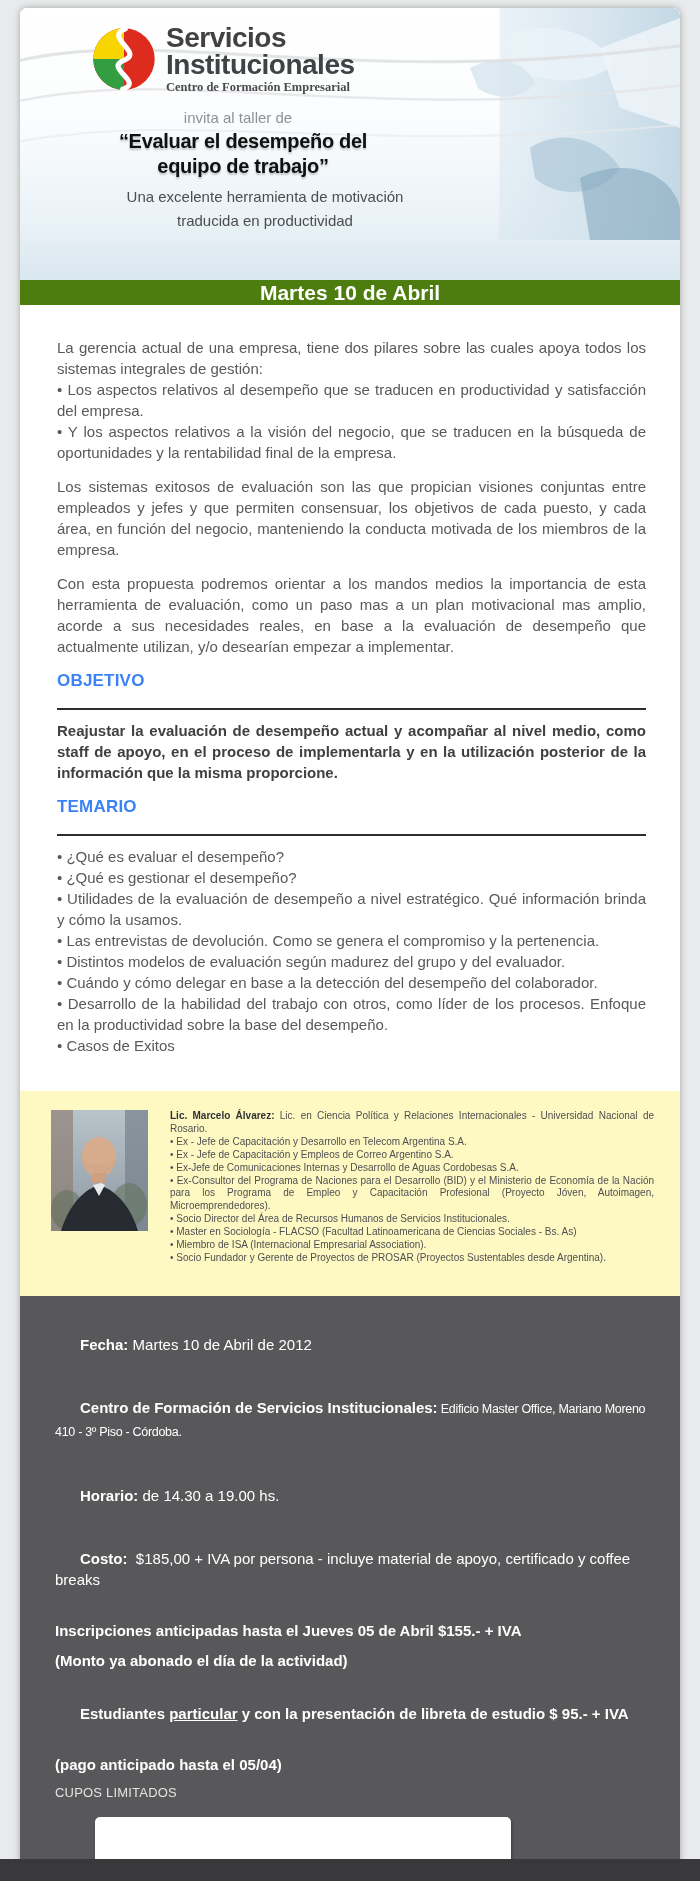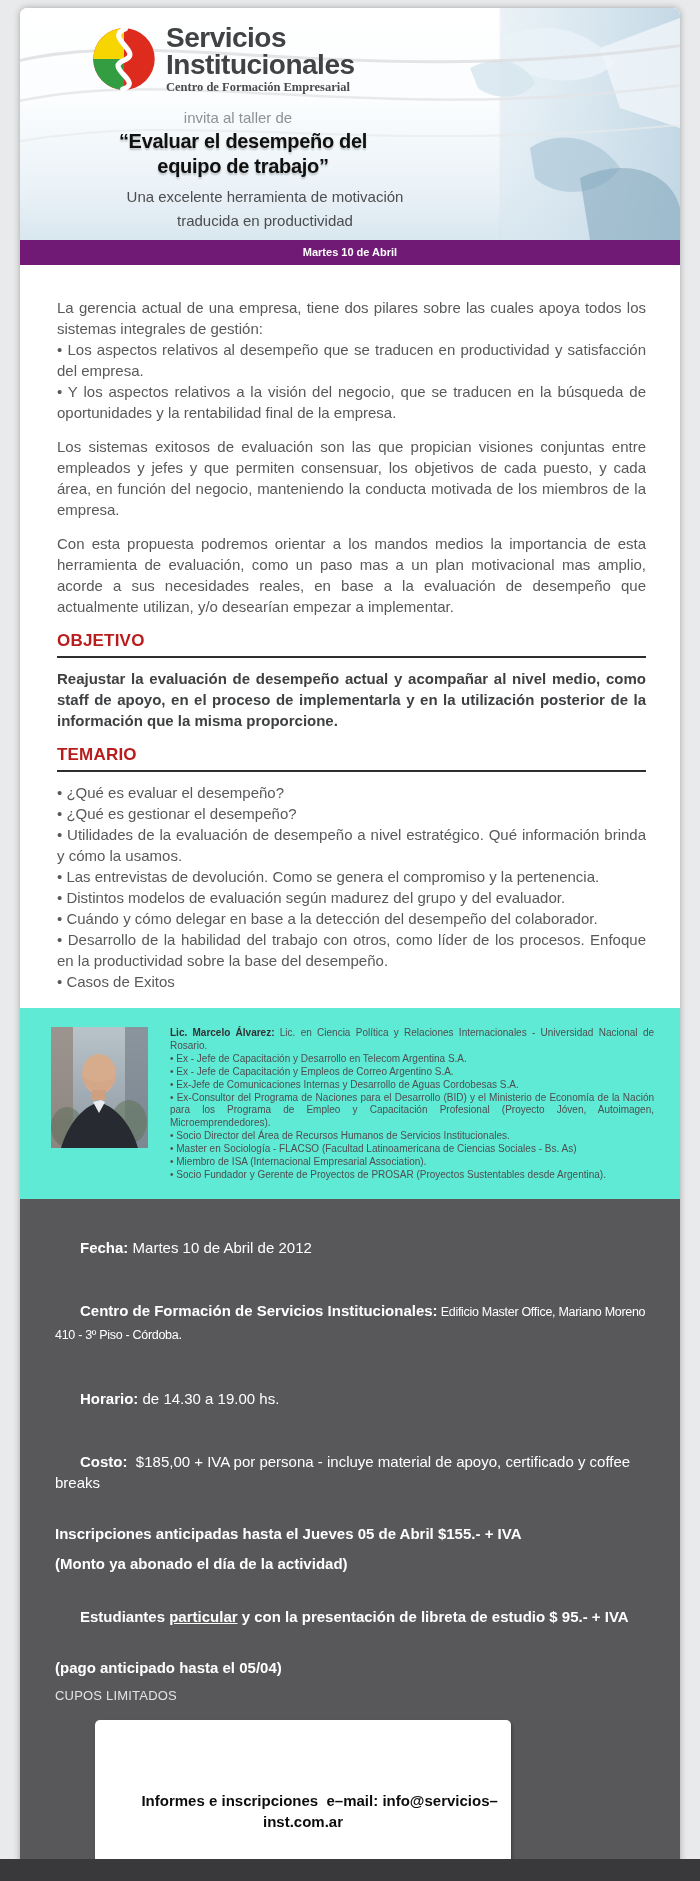--- a/index.html
+++ b/index.html
@@ -1,48 +1,48 @@
 <!DOCTYPE html>
 <html><head>
 <meta charset="utf-8">
 <style>
   html,body{margin:0;padding:0;width:700px;height:1881px;background:#e9eaeb;
     font-family:"Liberation Sans","DejaVu Sans",sans-serif;overflow:hidden;position:relative;}
   .card{position:relative;width:660px;margin:8px auto 0;background:#ffffff;
     border-radius:7px 7px 0 0;box-shadow:0 0 7px rgba(0,0,0,.3);}
   
-  .header{position:relative;height:232px;border-radius:7px 7px 0 0;overflow:hidden;
+  .header{position:relative;height:272px;border-radius:7px 7px 0 0;overflow:hidden;
     background:linear-gradient(180deg,#ffffff 0%,#fbfdfe 40%,#eaf2f7 78%,#d9e7ef 100%);padding-left:42px;}
   .photo{position:absolute;top:0;right:0;width:330px;height:232px;}
   .swooshes{position:absolute;top:0;left:0;width:660px;height:232px;}
   .brand{position:absolute;top:16px;left:72px;display:flex;align-items:center;}
   .brand svg{width:64px;height:64px;margin-right:10px;}
   .brand-text{line-height:1;}
   .brand-name{font-size:28px;font-weight:700;color:#414244;letter-spacing:-.5px;line-height:27px;}
   .brand-tag{font-family:"Liberation Serif","DejaVu Serif",serif;font-weight:700;
     font-size:12.5px;color:#4a4b4d;margin-top:3px;}
   .invite{position:absolute;top:101px;left:0;width:436px;text-align:center;
     font-size:15px;color:#8f9193;}
   .title{position:absolute;top:121px;left:0;width:446px;text-align:center;
     font-size:20px;font-weight:700;color:#101010;line-height:25px;letter-spacing:-.3px;
     text-shadow:0 2px 2px rgba(0,0,0,.22);}
   .subtitle{position:absolute;top:177px;left:12px;width:466px;text-align:center;
     font-size:15px;color:#4c4d4f;line-height:24px;}
-  .datebar{height:25px;background:#701a75;color:#ffffff;text-align:center;
-    font-size:11px;font-weight:700;line-height:25px;}
+  .datebar{height:25px;background:#4d7c0f;color:#ffffff;text-align:center;
+    font-size:21px;font-weight:700;line-height:25px;}
   
   .body{padding:32px 34px 0 37px;font-size:15px;line-height:21px;color:#58595b;}
   .body p{margin:0 0 13px 0;text-align:justify;}
   .body .tight{margin:0;}
-  h2.sec{font-size:17px;font-weight:700;color:#b91c1c;margin:12px 0 10px 0;
-    padding-bottom:5px;border-bottom:2px solid #2e2e30;letter-spacing:.2px;}
+  h2.sec{font-size:17px;font-weight:700;color:#3b82f6;margin:12px 0 10px 0;
+    padding-bottom:17px;border-bottom:2px solid #2e2e30;letter-spacing:.2px;}
   .objetivo-text{font-weight:700;color:#3f4042;text-align:justify;margin:0;}
   .temario div{text-align:justify;}
   
-  .speaker{margin-top:16px;background:#5eead4;display:flex;padding:19px 26px 17px 31px;}
+  .speaker{margin-top:35px;background:#fef9c3;display:flex;padding:19px 26px 31px 31px;}
   .speaker-photo{width:97px;height:121px;flex:0 0 97px;margin-right:22px;}
   .speaker-info{font-size:10px;line-height:12.9px;color:#4e4f51;text-align:justify;}
   .speaker-info .name{font-weight:700;color:#303133;}
   
   .details{background:#58585a;color:#ffffff;padding:17px 30px 12px 35px;
     font-size:15px;line-height:21px;}
   .d-row{white-space:pre-wrap;}
   .d-row .lbl{font-weight:700;}
   .d-row.place .val{font-size:12.5px;letter-spacing:-.3px;}
   .d-bold{font-weight:700;white-space:pre-wrap;margin-top:9px;}

